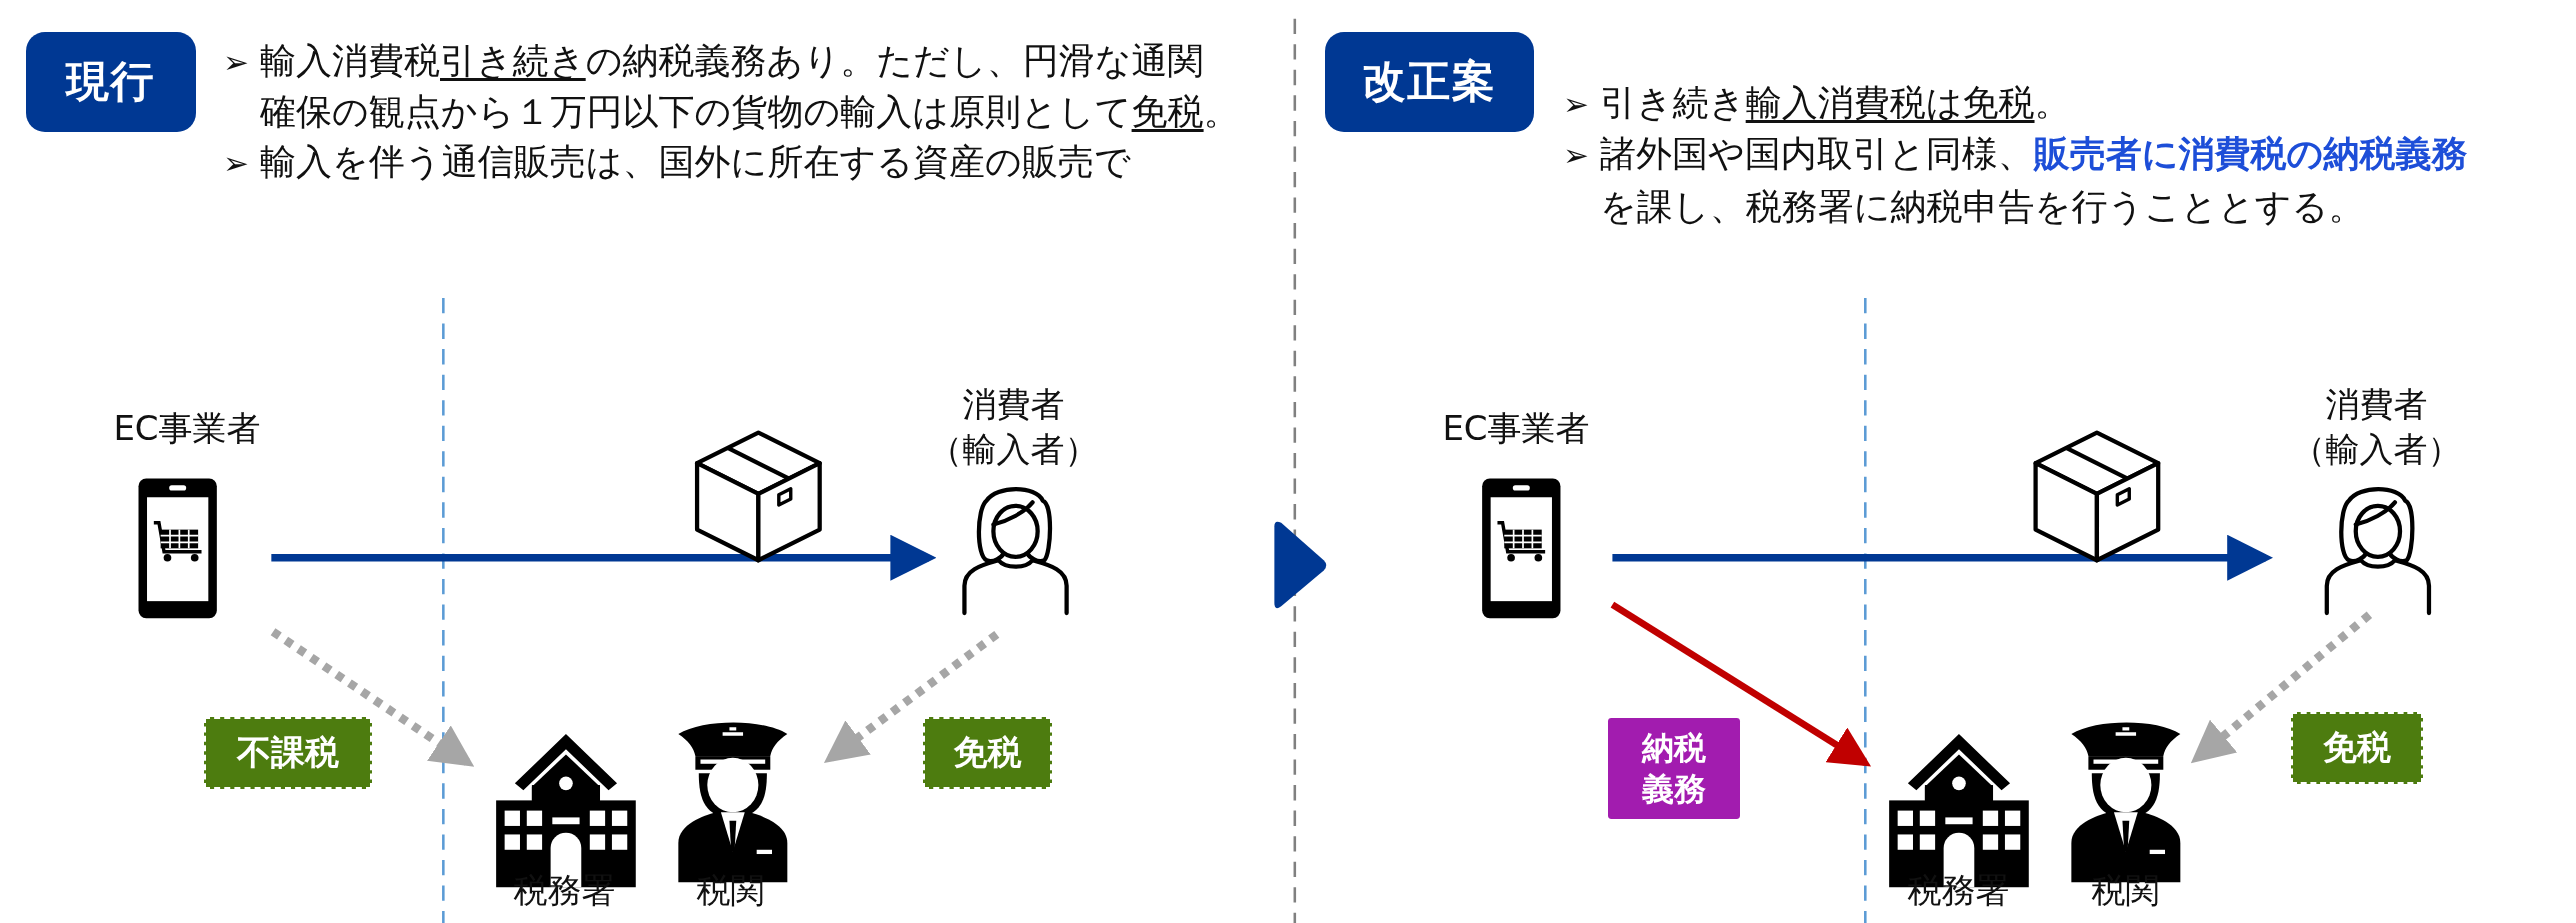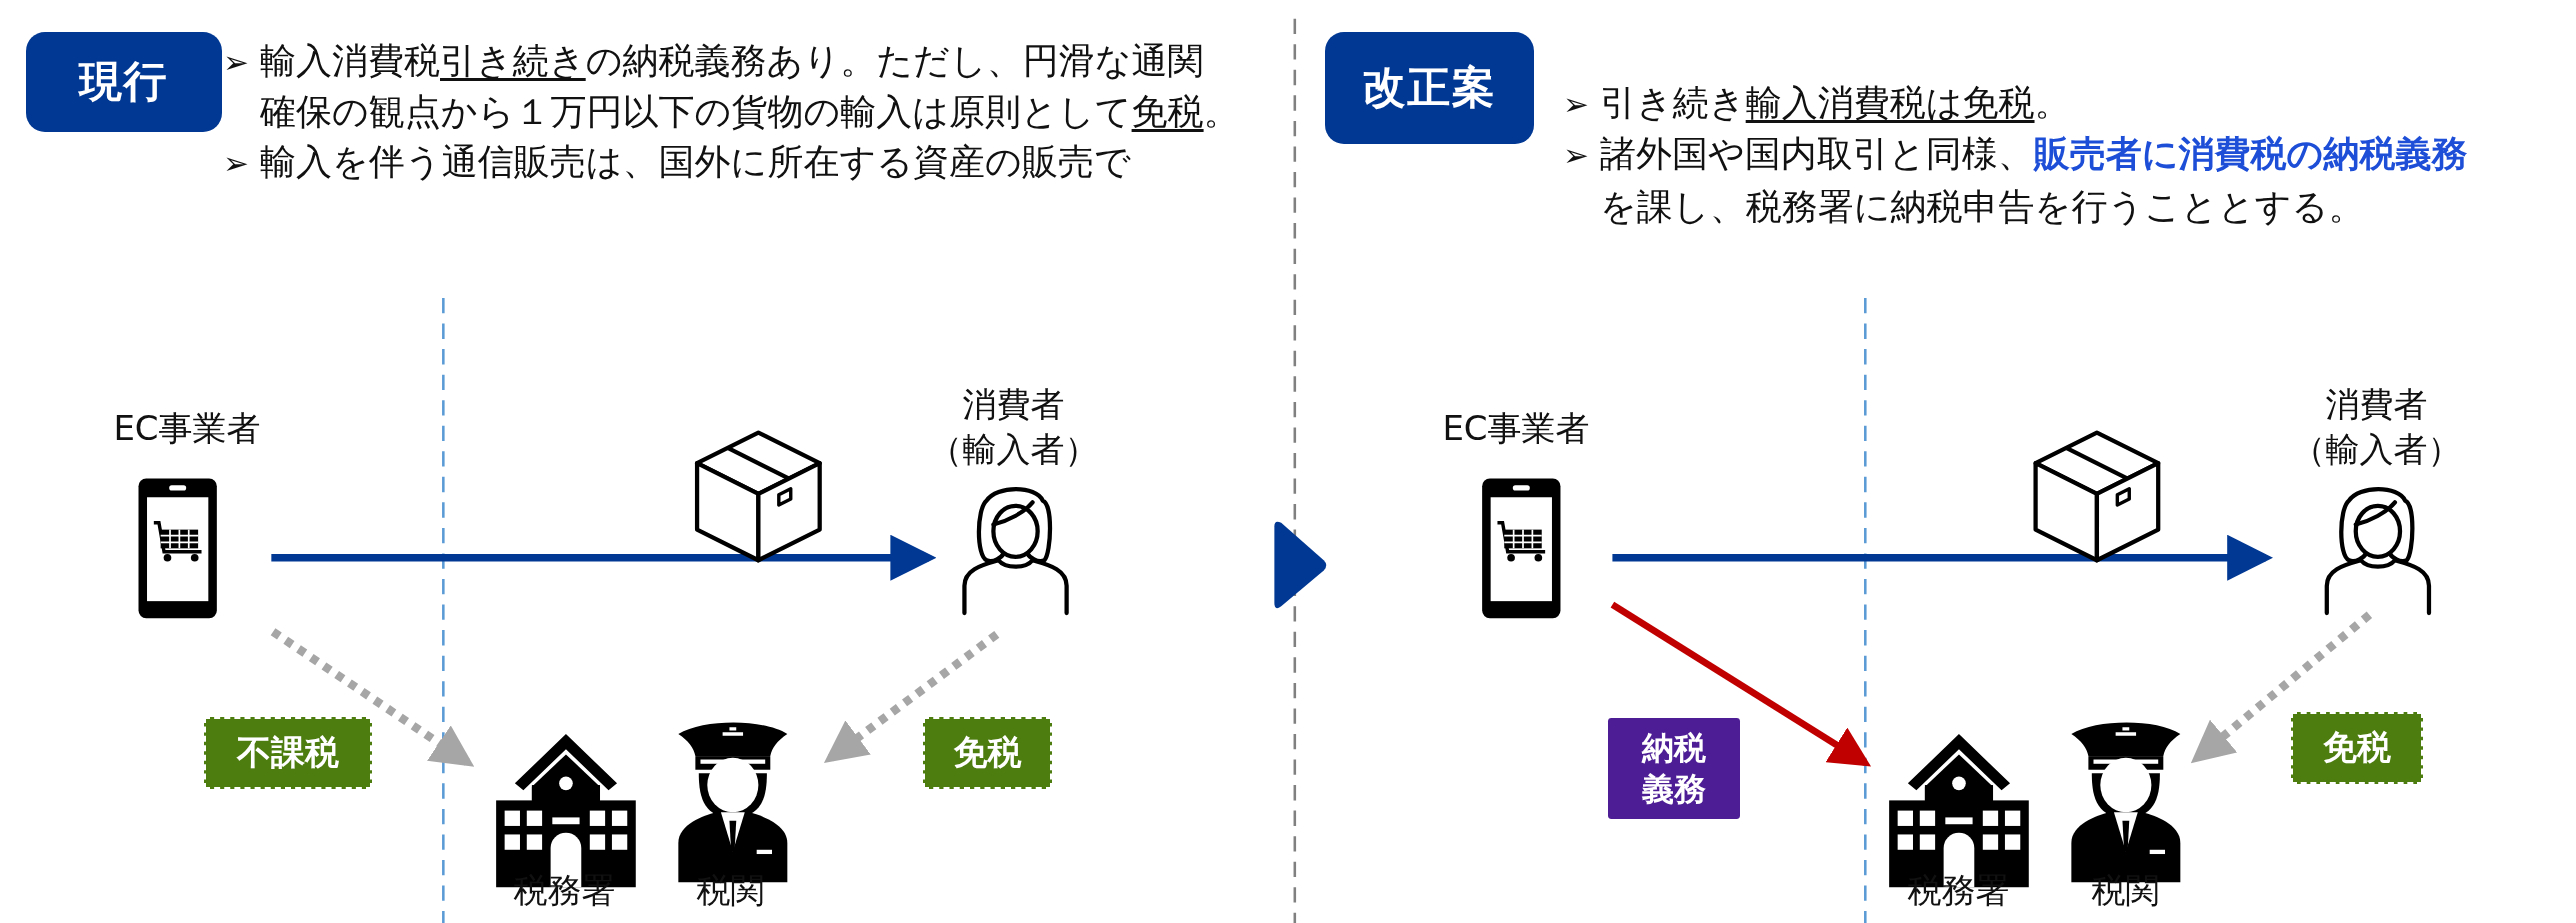--- a/index.html
+++ b/index.html
@@ -11,21 +11,21 @@
   .para { position:absolute; font-size:36px; line-height:50px; white-space:nowrap; }
   .para .line { display:block; }
   .para .bullet { display:inline-block; width:37px; font-size:31px; }
   .indent { padding-left:37px; }
   .u { text-decoration:underline; text-decoration-thickness:2.6px; text-underline-offset:5.1px; }
   .red { color:#1d4ed8; font-weight:bold;font-family:Liberation Mono, monospace; }
   .lbl { position:absolute; font-size:34px; text-align:center; white-space:nowrap; line-height:43px; }
   .stamp { position:absolute; background:#4d7c0f; color:#fff; font-weight:bold; font-size:34px;
            display:flex; align-items:center; justify-content:center;
            outline:2.6px dashed #ffffff; outline-offset:-2.6px; }
-  .redbox { position:absolute; background:#4c1d95; color:#fff; font-weight:bold; font-size:32px;
+  .redbox { position:absolute; background:#a21caf; color:#fff; font-weight:bold; font-size:32px;
             display:flex; flex-direction:column; align-items:center; justify-content:center;
             border-radius:3.4px; line-height:41px; }
   svg.overlay { position:absolute; left:0; top:0; }
 </style>
 </head>
 <body>
 
 <svg class="overlay" width="2576" height="923" viewBox="0 0 3024 1084">
   <defs>
     <marker id="ahBlue" markerWidth="6" markerHeight="6" refX="5" refY="3" orient="auto" markerUnits="strokeWidth">
@@ -124,36 +124,36 @@
   <use href="#phone" x="1740" y="562"></use>
   <line x1="1893" y1="655" x2="2660" y2="655" stroke="#003893" stroke-width="9" marker-end="url(#ahBlue)"></line>
   <use href="#pkg" x="2390" y="508"></use>
   <use href="#person" x="2728" y="568"></use>
   <line x1="1893" y1="710" x2="2190" y2="896" stroke="#c00000" stroke-width="8" marker-end="url(#ahRed)"></line>
   <line x1="2782" y1="722" x2="2580" y2="890" stroke="#a6a6a6" stroke-width="10" stroke-dasharray="9,9" marker-end="url(#ahGray)"></line>
   <use href="#building" x="2218" y="862"></use>
   <use href="#officer" x="2432" y="840"></use>
 </svg>
 
-<div class="badge" style="left:25.6px;top:32px;width:196px;height:100px;">現行</div>
+<div class="badge" style="left:25.6px;top:32px;width:170px;height:100px;">現行</div>
 <div class="para" id="curPara" style="left:223px;top:36px;">
     <span class="line"><span class="bullet">➢</span><span>輸入消費税</span><span class="u">引き続き</span><span>の納税義務あり。ただし、円滑な通関</span></span>
     <span class="line indent"><span>確保の観点から１万円以下の貨物の輸入は原則として</span><span class="u">免税</span><span>。</span></span>
     <span class="line"><span class="bullet">➢</span><span>輸入を伴う通信販売は、国外に所在する資産の販売で</span></span>
   </div>
 
 <div class="lbl" style="left:85px;top:407px;width:204px;">EC事業者</div>
 <div class="lbl" style="left:920px;top:383px;width:187px;">消費者</div>
 <div class="lbl" style="left:920px;top:428px;width:187px;">（輸入者）</div>
 <div class="stamp" style="left:204px;top:717px;width:168px;height:72px;">不課税</div>
 <div class="stamp" style="left:923px;top:717px;width:129px;height:72px;">免税</div>
 <div class="lbl" style="left:490px;top:869px;width:149px;">税務署</div>
 <div class="lbl" style="left:673px;top:869px;width:115px;">税関</div>
 
-<div class="badge" style="left:1325px;top:32px;width:209px;height:112px;">改正案</div>
+<div class="badge" style="left:1325px;top:32px;width:209px;height:100px;">改正案</div>
 <div class="para" id="propPara" style="left:1563px;top:36px;margin-top:42px;">
     <span class="line"><span class="bullet">➢</span><span>引き続き</span><span class="u">輸入消費税は免税</span><span>。</span></span>
     <span class="line"><span class="bullet">➢</span><span>諸外国や国内取引と同様、</span><span class="red">販売者に消費税の納税義務</span></span>
     <span class="line indent"><span>を課し、税務署に納税申告を行うこととする。</span></span>
   </div>
 
 <div class="lbl" style="left:1414px;top:407px;width:204px;">EC事業者</div>
 <div class="lbl" style="left:2283px;top:383px;width:187px;">消費者</div>
 <div class="lbl" style="left:2283px;top:428px;width:187px;">（輸入者）</div>
 <div class="redbox" style="left:1608px;top:718px;width:132px;height:101px;">

